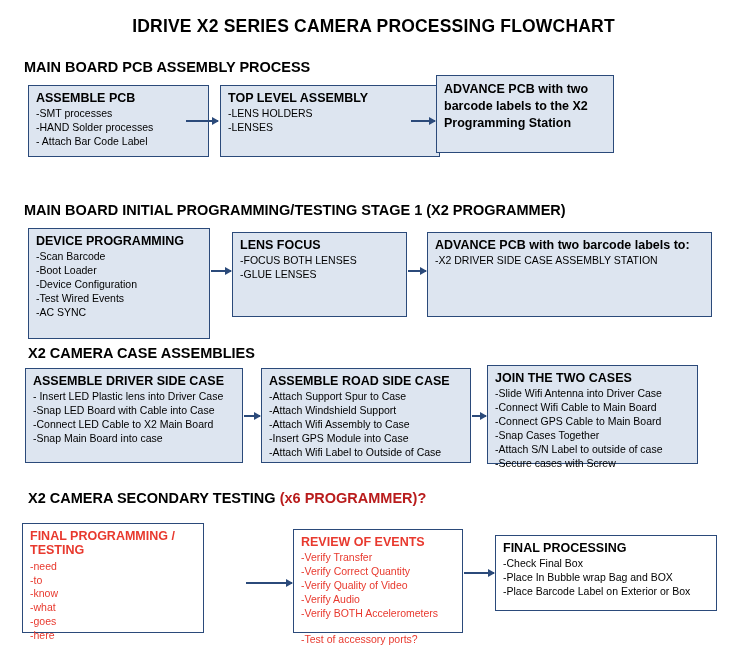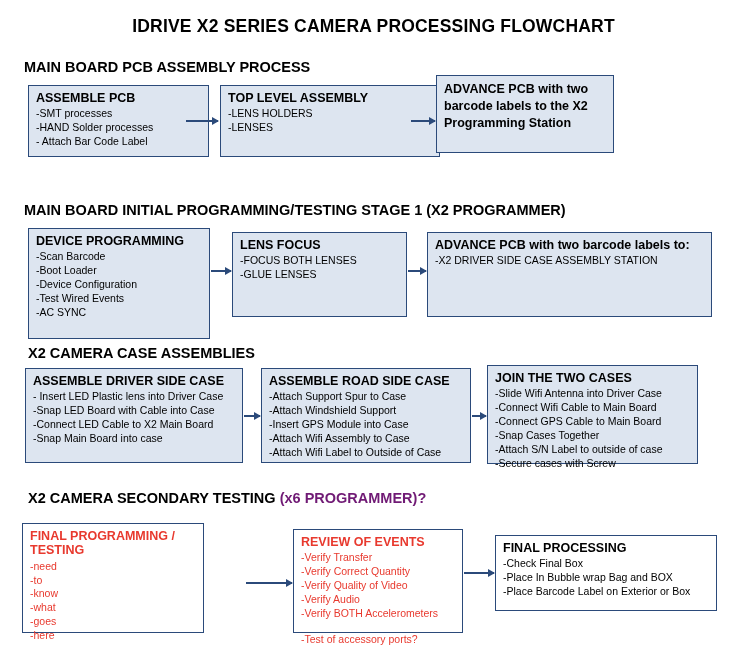--- a/index.html
+++ b/index.html
@@ -25,21 +25,21 @@
     font-weight: bold;
     letter-spacing: 0.2px;
   }
 
   .section-head {
     position: absolute;
     font-size: 14.5px;
     font-weight: bold;
     text-align: right;
   }
-  .section-head .suffix-red { color: #701a75; }
+  .section-head .suffix-red { color: #b91c1c; }
 
   .box {
     position: absolute;
     border: 1px solid #2b4a7a;
     background: #dde5f0;
     padding: 5px 6px 4px 7px;
   }
   .box.white { background: #ffffff; }
   .box-title {
     font-size: 12.5px;
@@ -142,22 +142,22 @@
     <div class="box-line">-Connect LED Cable to X2 Main Board</div>
     <div class="box-line">-Snap Main Board into case</div>
   </div>
 
   <div class="arrow" style="left:244px; top:415px; width:16px;"></div>
 
   <div class="box" style="left:261px; top:368px; width:210px; height:95px;">
     <div class="box-title">ASSEMBLE ROAD SIDE CASE</div>
     <div class="box-line">-Attach Support Spur to Case</div>
     <div class="box-line">-Attach Windshield Support</div>
+    <div class="box-line">-Attach Wifi Assembly to Case</div>
     <div class="box-line">-Insert GPS Module into Case</div>
-    <div class="box-line">-Attach Wifi Assembly to Case</div>
     <div class="box-line">-Attach Wifi Label to Outside of Case</div>
   </div>
 
   <div class="arrow" style="left:472px; top:415px; width:14px;"></div>
 
   <div class="box" style="left:487px; top:365px; width:211px; height:99px;">
     <div class="box-title">JOIN THE TWO CASES</div>
     <div class="box-line">-Slide Wifi Antenna into Driver Case</div>
     <div class="box-line">-Connect Wifi Cable to Main Board</div>
     <div class="box-line">-Connect GPS Cable to Main Board</div>

